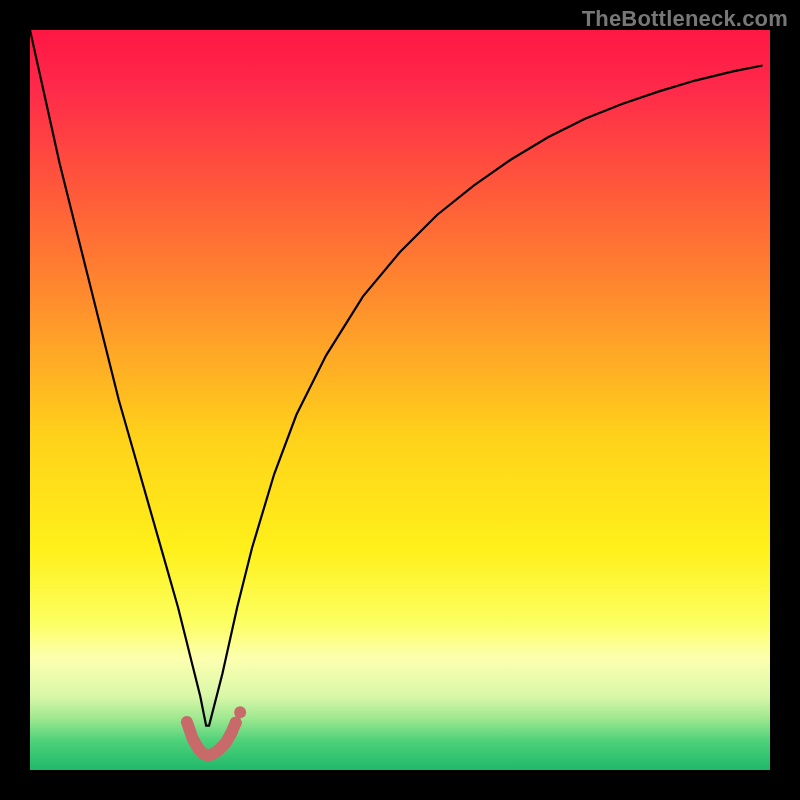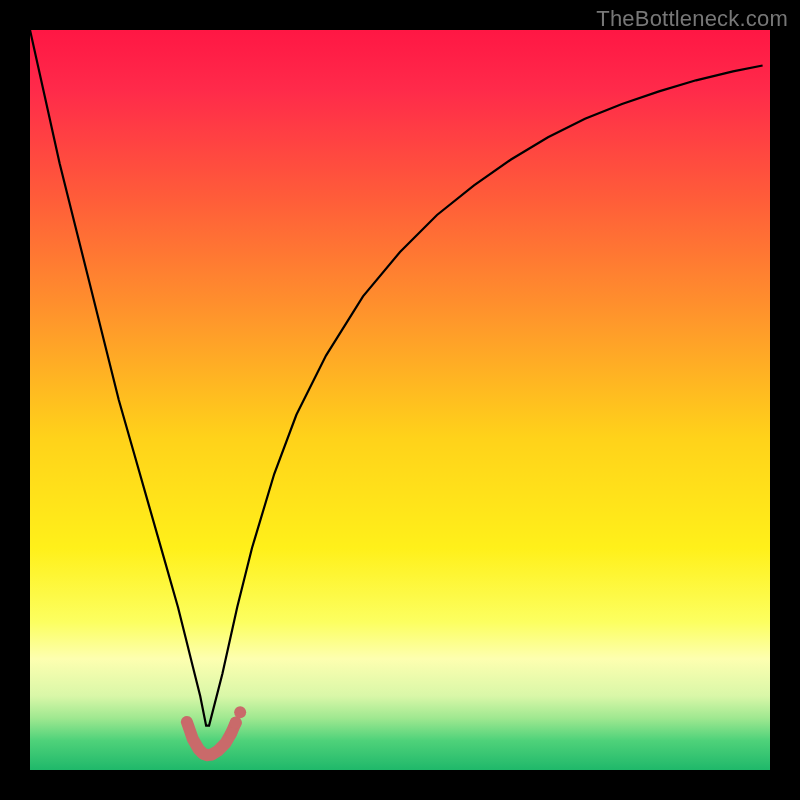--- a/index.html
+++ b/index.html
@@ -25,21 +25,21 @@
     top: 0;
     width: 740px;
     height: 740px;
   }
   .watermark {
     position: absolute;
     top: 6px;
     right: 12px;
     color: #777;
     font-size: 22px;
-    font-weight: 400;
+    font-weight: 700;
     letter-spacing: 0.2px;
   }
   svg { display: block; }
 </style>
 </head>
 <body>
 
 <div class="frame">
   <svg class="plot" viewBox="0 0 740 740">
     <defs>

